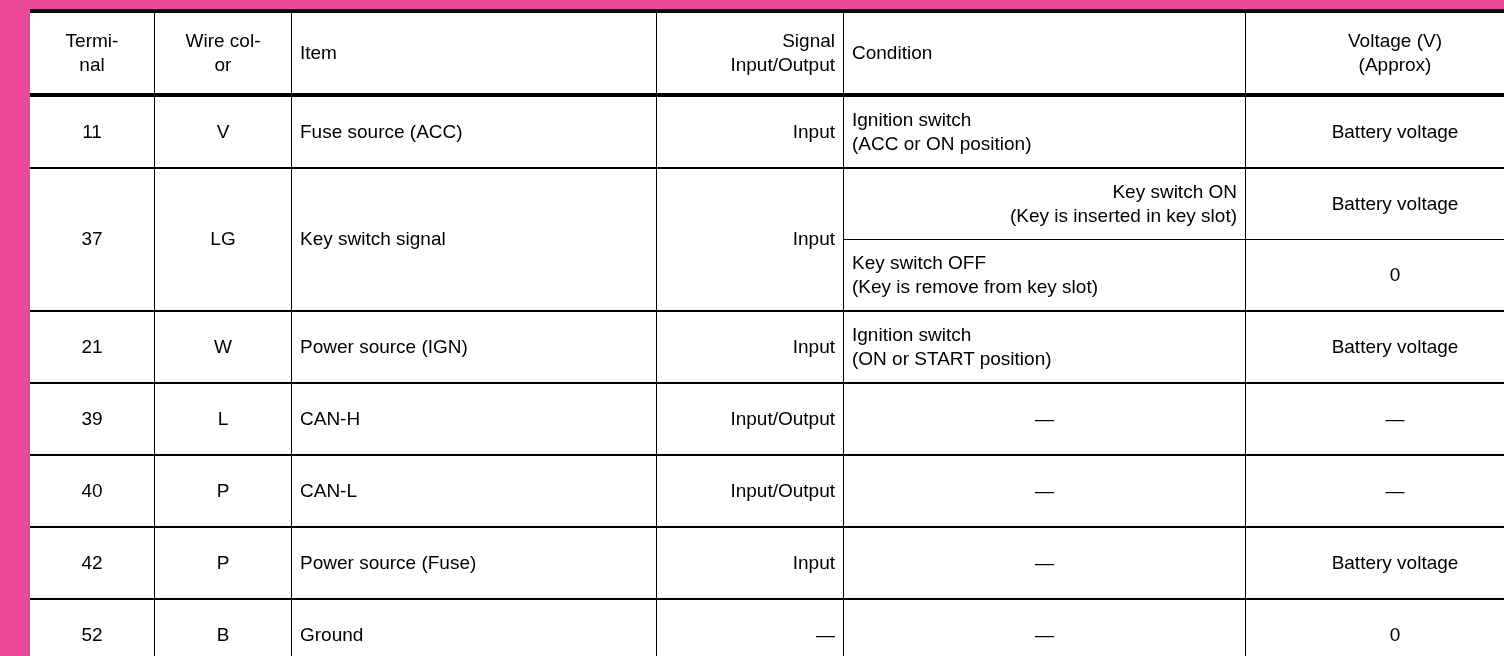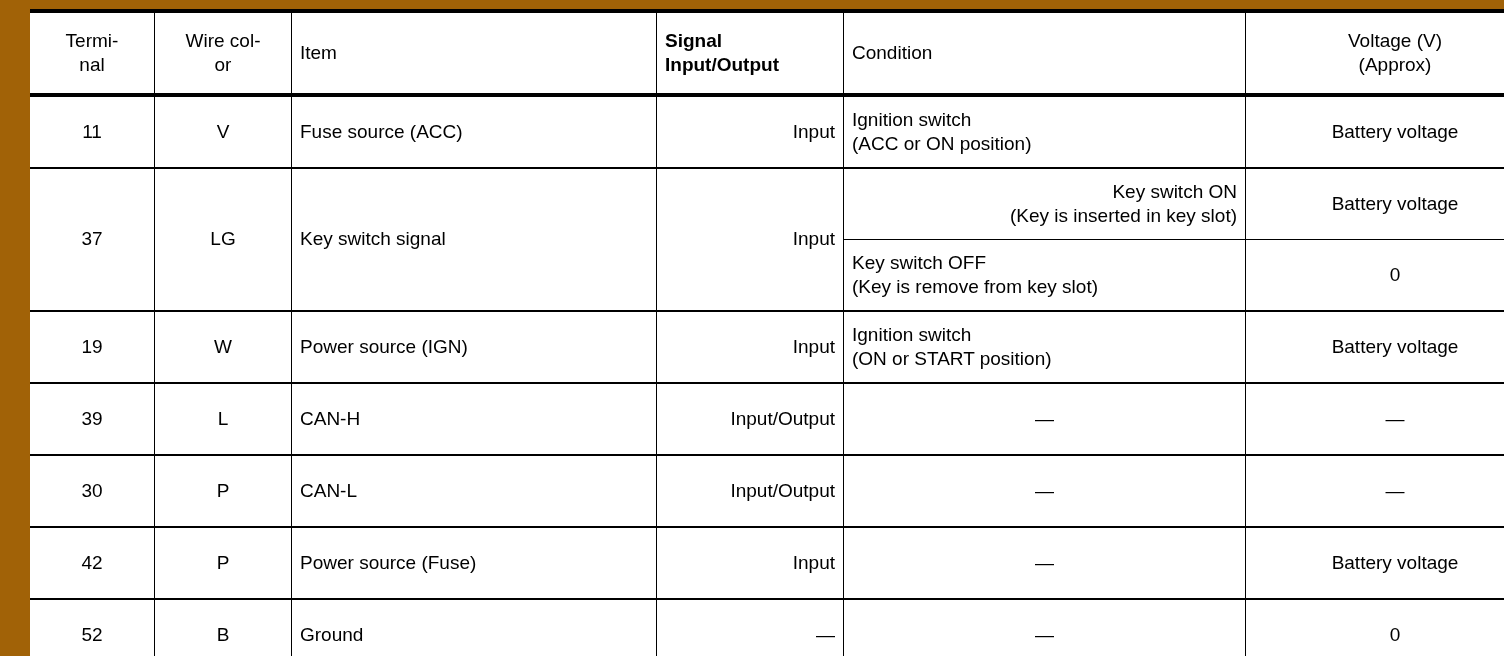--- a/index.html
+++ b/index.html
@@ -12,21 +12,21 @@
     height: 656px;
     font-family: "Liberation Sans", sans-serif;
     color: #000000;
     overflow: hidden;
   }
 
   .sheet {
     position: relative;
     width: 1504px;
     height: 656px;
-    background: #a16207;
+    background: #ec4899;
   }
 
   table.spec {
     position: absolute;
     left: 30px;
     top: 9px;
     width: 1413px;
     border-collapse: collapse;
     table-layout: fixed;
     background: #ffffff;
@@ -72,21 +72,21 @@
 
 <div class="sheet">
   <table class="spec">
     <tbody>
         <tr>
           <td class="c-term two-line hrule-top hrule-bottom row-h1" style="text-align: center;">Termi-
 nal</td>
           <td class="c-wire two-line hrule-top hrule-bottom row-h1" style="text-align: center;">Wire col-
 or</td>
           <td class="c-item two-line hrule-top hrule-bottom row-h1" style="">Item</td>
-          <td class="c-signal two-line hrule-top hrule-bottom row-h1" style="text-align: left; font-weight: bold;">Signal
+          <td class="c-signal two-line hrule-top hrule-bottom row-h1" style="text-align: right;">Signal
 Input/Output</td>
           <td class="c-cond two-line hrule-top hrule-bottom row-h1" style="">Condition</td>
           <td class="c-volt two-line hrule-top hrule-bottom row-h1" style="text-align: center;">Voltage (V)
 (Approx)</td>
         </tr>
         <tr>
           <td class="c-term two-line hrule-thin-top row-h2">11</td>
           <td class="c-wire two-line hrule-thin-top row-h2">V</td>
           <td class="c-item two-line hrule-thin-top row-h2">Fuse source (ACC)</td>
           <td class="c-signal two-line hrule-thin-top row-h2">Input</td>
@@ -102,38 +102,38 @@
           <td class="c-cond two-line hrule-thin-top row-h2" style="text-align: right;">Key switch ON
 (Key is inserted in key slot)</td>
           <td class="c-volt two-line hrule-thin-top row-h2" style="text-align: center;">Battery voltage</td>
         </tr>
         <tr>
           <td class="c-cond two-line row-h2" style="text-align: left;">Key switch OFF
 (Key is remove from key slot)</td>
           <td class="c-volt two-line row-h2" style="text-align: center;">0</td>
         </tr>
         <tr>
-          <td class="c-term two-line hrule-thin-top row-h2">19</td>
+          <td class="c-term two-line hrule-thin-top row-h2">21</td>
           <td class="c-wire two-line hrule-thin-top row-h2">W</td>
           <td class="c-item two-line hrule-thin-top row-h2">Power source (IGN)</td>
           <td class="c-signal two-line hrule-thin-top row-h2">Input</td>
           <td class="c-cond two-line hrule-thin-top row-h2" style="text-align: left;">Ignition switch
 (ON or START position)</td>
           <td class="c-volt two-line hrule-thin-top row-h2" style="text-align: center;">Battery voltage</td>
         </tr>
         <tr>
           <td class="c-term two-line hrule-thin-top row-h2">39</td>
           <td class="c-wire two-line hrule-thin-top row-h2">L</td>
           <td class="c-item two-line hrule-thin-top row-h2">CAN-H</td>
           <td class="c-signal two-line hrule-thin-top row-h2">Input/Output</td>
           <td class="c-cond two-line hrule-thin-top row-h2" style="text-align: center;">—</td>
           <td class="c-volt two-line hrule-thin-top row-h2" style="text-align: center;">—</td>
         </tr>
         <tr>
-          <td class="c-term two-line hrule-thin-top row-h2">30</td>
+          <td class="c-term two-line hrule-thin-top row-h2">40</td>
           <td class="c-wire two-line hrule-thin-top row-h2">P</td>
           <td class="c-item two-line hrule-thin-top row-h2">CAN-L</td>
           <td class="c-signal two-line hrule-thin-top row-h2">Input/Output</td>
           <td class="c-cond two-line hrule-thin-top row-h2" style="text-align: center;">—</td>
           <td class="c-volt two-line hrule-thin-top row-h2" style="text-align: center;">—</td>
         </tr>
         <tr>
           <td class="c-term two-line hrule-thin-top row-h2">42</td>
           <td class="c-wire two-line hrule-thin-top row-h2">P</td>
           <td class="c-item two-line hrule-thin-top row-h2">Power source (Fuse)</td>

